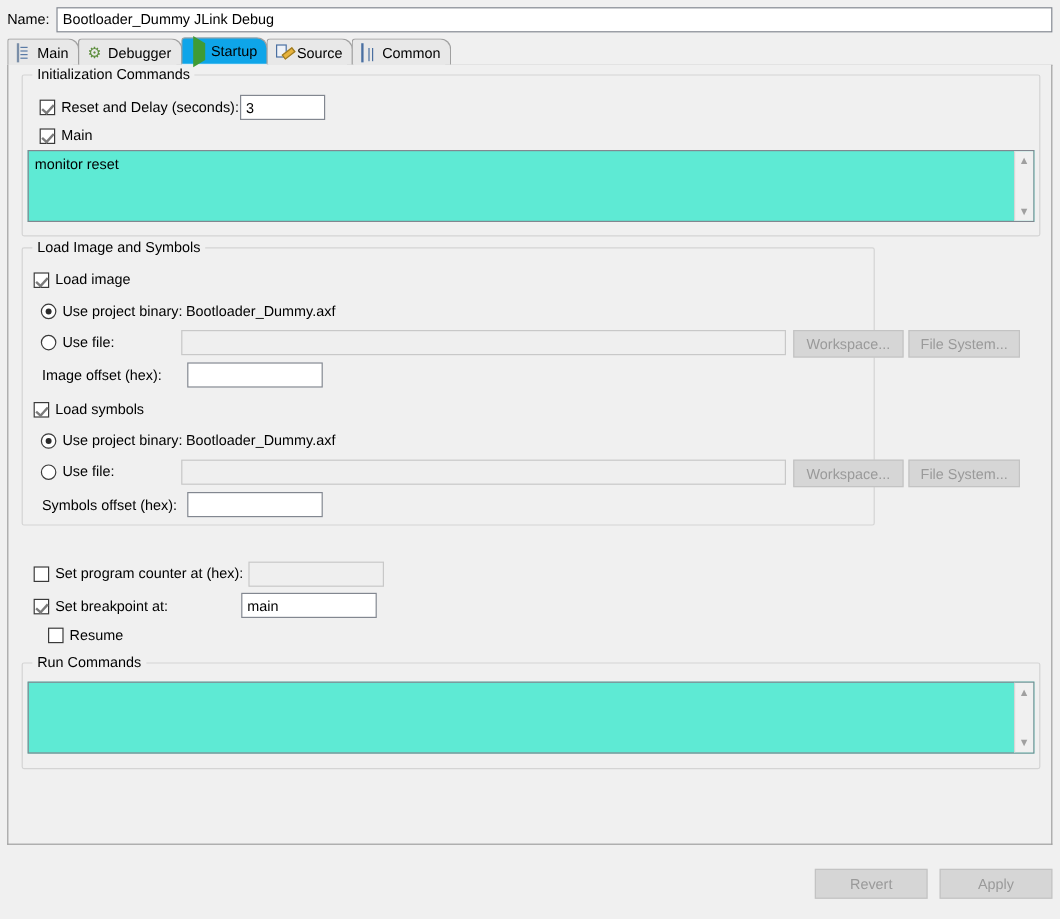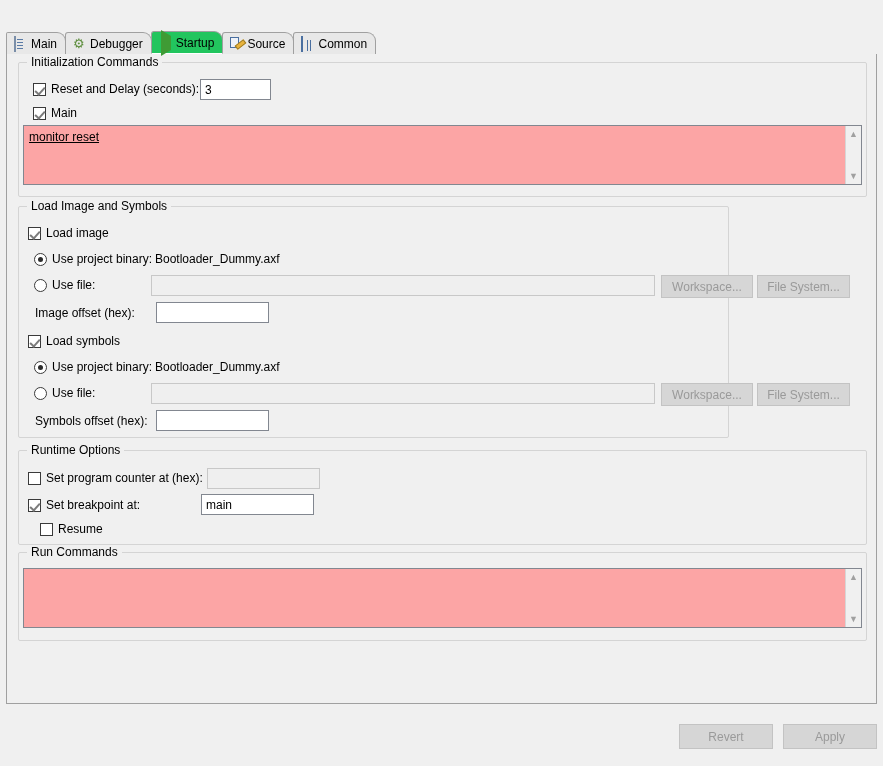--- a/index.html
+++ b/index.html
@@ -64,21 +64,21 @@
     border-bottom: none;
     border-top-left-radius: 3px;
     border-top-right-radius: 9px;
     background: #e8e8e8;
     margin-right: -1px;
     cursor: default;
     white-space: nowrap;
   }
   .tab.first { border-top-left-radius: 2px; }
   .tab.active {
-    background: #22c55e;
+    background: #0ea5e9;
     height: 23px;
     z-index: 3;
     border-bottom: 1px solid #ffffff;
     text-align: center;
   }
   .tab-ico {
     width: 14px; height: 14px;
     display: inline-block;
     position: relative;
     flex: 0 0 14px;
@@ -257,23 +257,22 @@
     background: #d6d6d6;
     border-color: #c3c3c3;
   }
 
   .static-label { font-size: 12px; white-space: nowrap; }
 
   
   .area-wrap {
     position: absolute;
     border: 1px solid #828790;
-    background: #fca5a5;
+    background: #5eead4;
     display: flex;
-    text-decoration: underline;
   }
   .area-text {
     flex: 1;
     border: none;
     outline: none;
     resize: none;
     background: transparent;
     font-family: "Liberation Sans", sans-serif;
     font-size: 12px;
     padding: 4px 5px;
@@ -308,20 +307,24 @@
     display: flex;
     gap: 10px;
   }
   .footer-btns .btn { min-width: 94px; height: 25px; }
 </style>
 </head>
 <body>
 
 <div class="root">
 
+  <div class="name-row">
+    <span class="name-label">Name:</span>
+    <input class="name-input" type="text" value="Bootloader_Dummy JLink Debug" style="">
+  </div>
 
   <div class="tabstrip">
     <div class="tab first">
       <span class="tab-ico"><span class="ico-doc"></span></span>
       <span>Main</span>
     </div>
     <div class="tab">
       <span class="tab-ico"><span class="ico-gear">⚙</span></span>
       <span>Debugger</span>
     </div>
@@ -405,23 +408,20 @@
       <span class="rb"></span>
       <span class="rb-label">Use file:</span>
     </div>
     <input class="txt disabled" type="text" style="position: absolute; left: 144px; top: 329px; width: 504px;" disabled="" value="">
     <button class="btn disabled" style="position:absolute; left:654px; top:329px; width:88px;" disabled="">Workspace...</button>
     <button class="btn disabled" style="position:absolute; left:750px; top:329px; width:93px;" disabled="">File System...</button>
 
     <span class="static-label" style="position:absolute; left:28px; top:360px;">Symbols offset (hex):</span>
     <input class="txt" type="text" style="position: absolute; left: 149px; top: 356px; width: 113px;" value="">
 
-    <div class="group" style="left:11px; top:396px; width:849px; height:95px;">
-      <span class="glegend">Runtime Options</span>
-    </div>
 
     <div class="row" style="left:21px; top:417px;">
       <span class="cb"></span>
       <span class="cb-label">Set program counter at (hex):</span>
     </div>
     <input class="txt disabled" type="text" style="position: absolute; left: 200px; top: 414px; width: 113px;" disabled="" value="">
 
     <div class="row" style="left:21px; top:444px;">
       <span class="cb checked"></span>
       <span class="cb-label">Set breakpoint at:</span>

